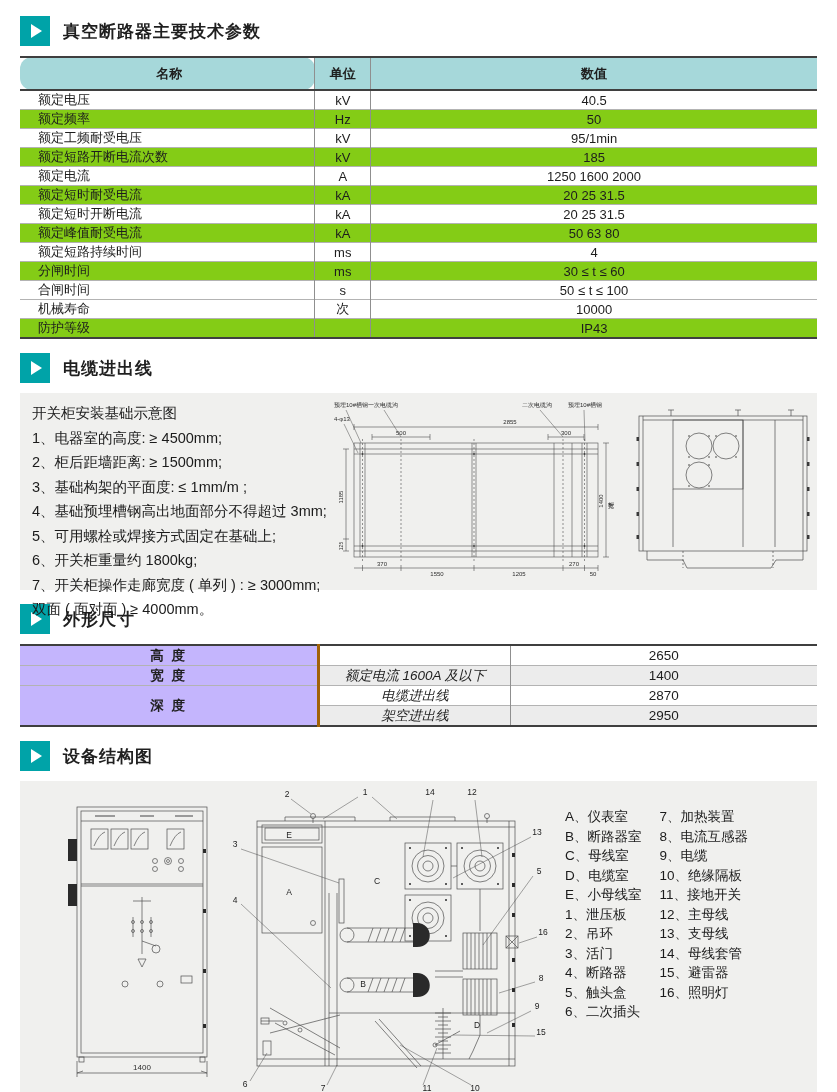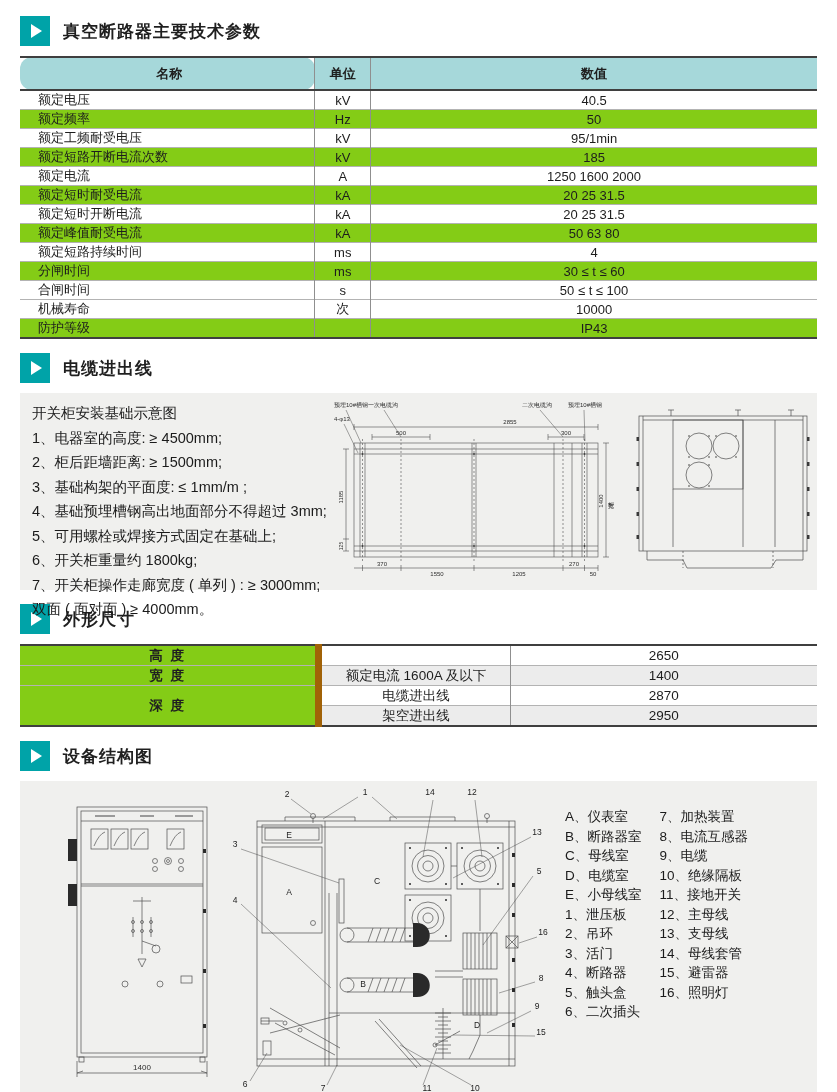--- a/index.html
+++ b/index.html
@@ -36,22 +36,22 @@
   .note-line{white-space:nowrap;}
 
   .plan-svg{position:absolute;left:312px;top:4px;}
   .cabview-svg{position:absolute;left:603px;top:6px;}
   .front-svg{position:absolute;left:35px;top:8px;}
   .sect-svg{position:absolute;left:205px;top:2px;}
 
   
   table.dims{width:100%;border-collapse:collapse;border-top:2px solid #3f3f3f;border-bottom:2px solid #3f3f3f;font-size:13.5px;}
   table.dims td{height:19px;text-align:center;padding:0 6px;}
-  table.dims td.head-col{background:#84cc16;width:37.5%;font-weight:600;color:#202020;letter-spacing:2px;}
-  table.dims td.mid{width:24%;border-left:7px solid #a16207;}
+  table.dims td.head-col{background:#c4b5fd;width:37.5%;font-weight:600;color:#202020;letter-spacing:2px;}
+  table.dims td.mid{width:24%;border-left:3px solid #a16207;font-style:italic;}
   table.dims td.val{border-left:1px solid #8f8f8f;}
   table.dims tr{border-top:1px solid #b3b3b3;}
   table.dims tr:first-child{border-top:none;}
   table.dims tr.alt td.mid,table.dims tr.alt td.val{background:#ececec;}
 
   
   .legend{position:absolute;left:545px;top:26px;display:flex;gap:18px;font-size:13.5px;line-height:19.5px;color:#1b1b1b;}
   .legend-col{white-space:nowrap;}
 
   svg text{font-family:"Liberation Sans","DejaVu Sans",sans-serif;}

